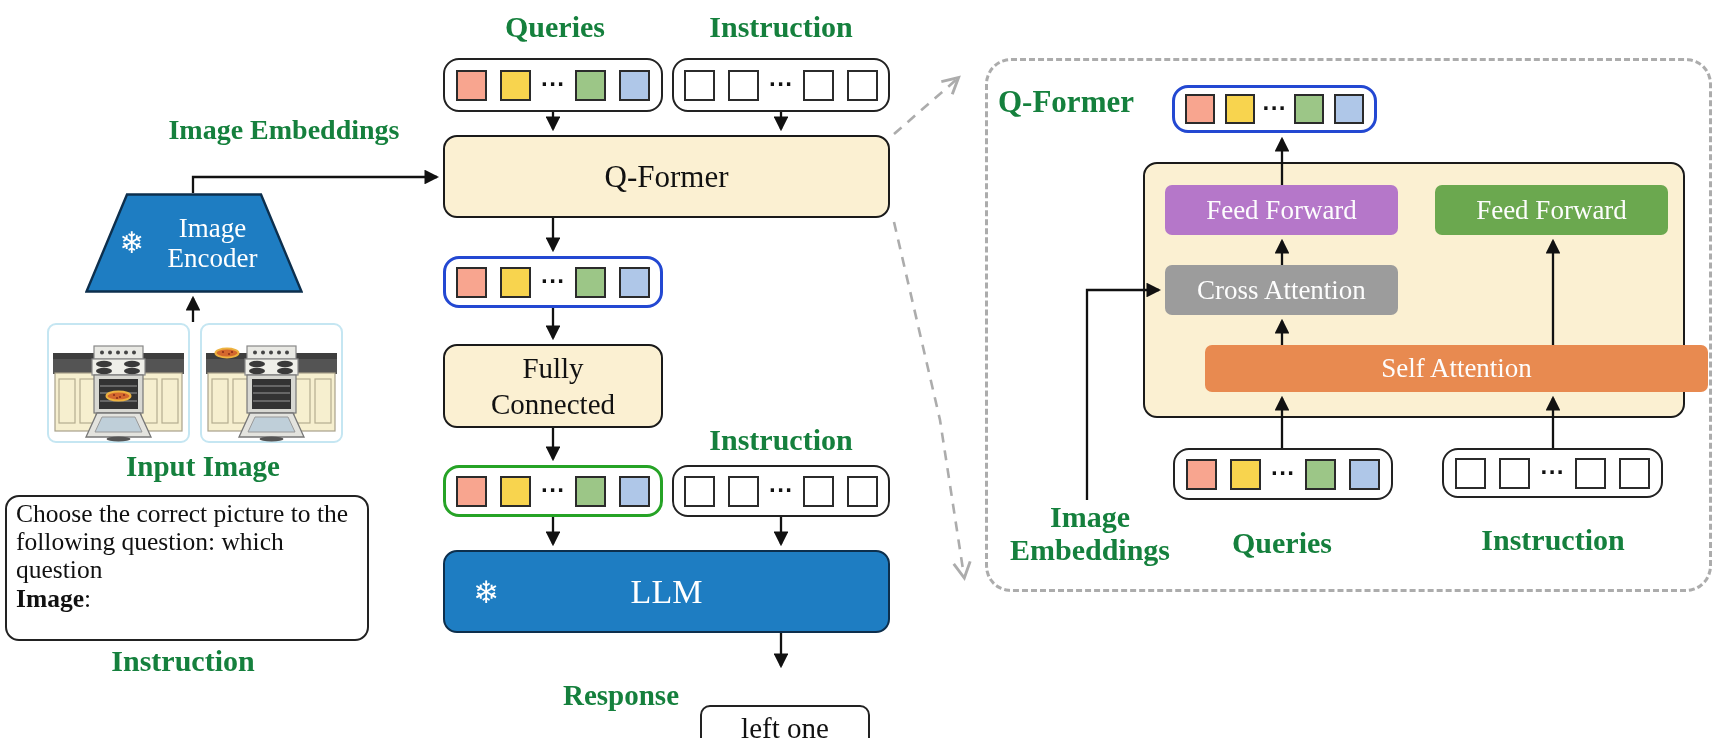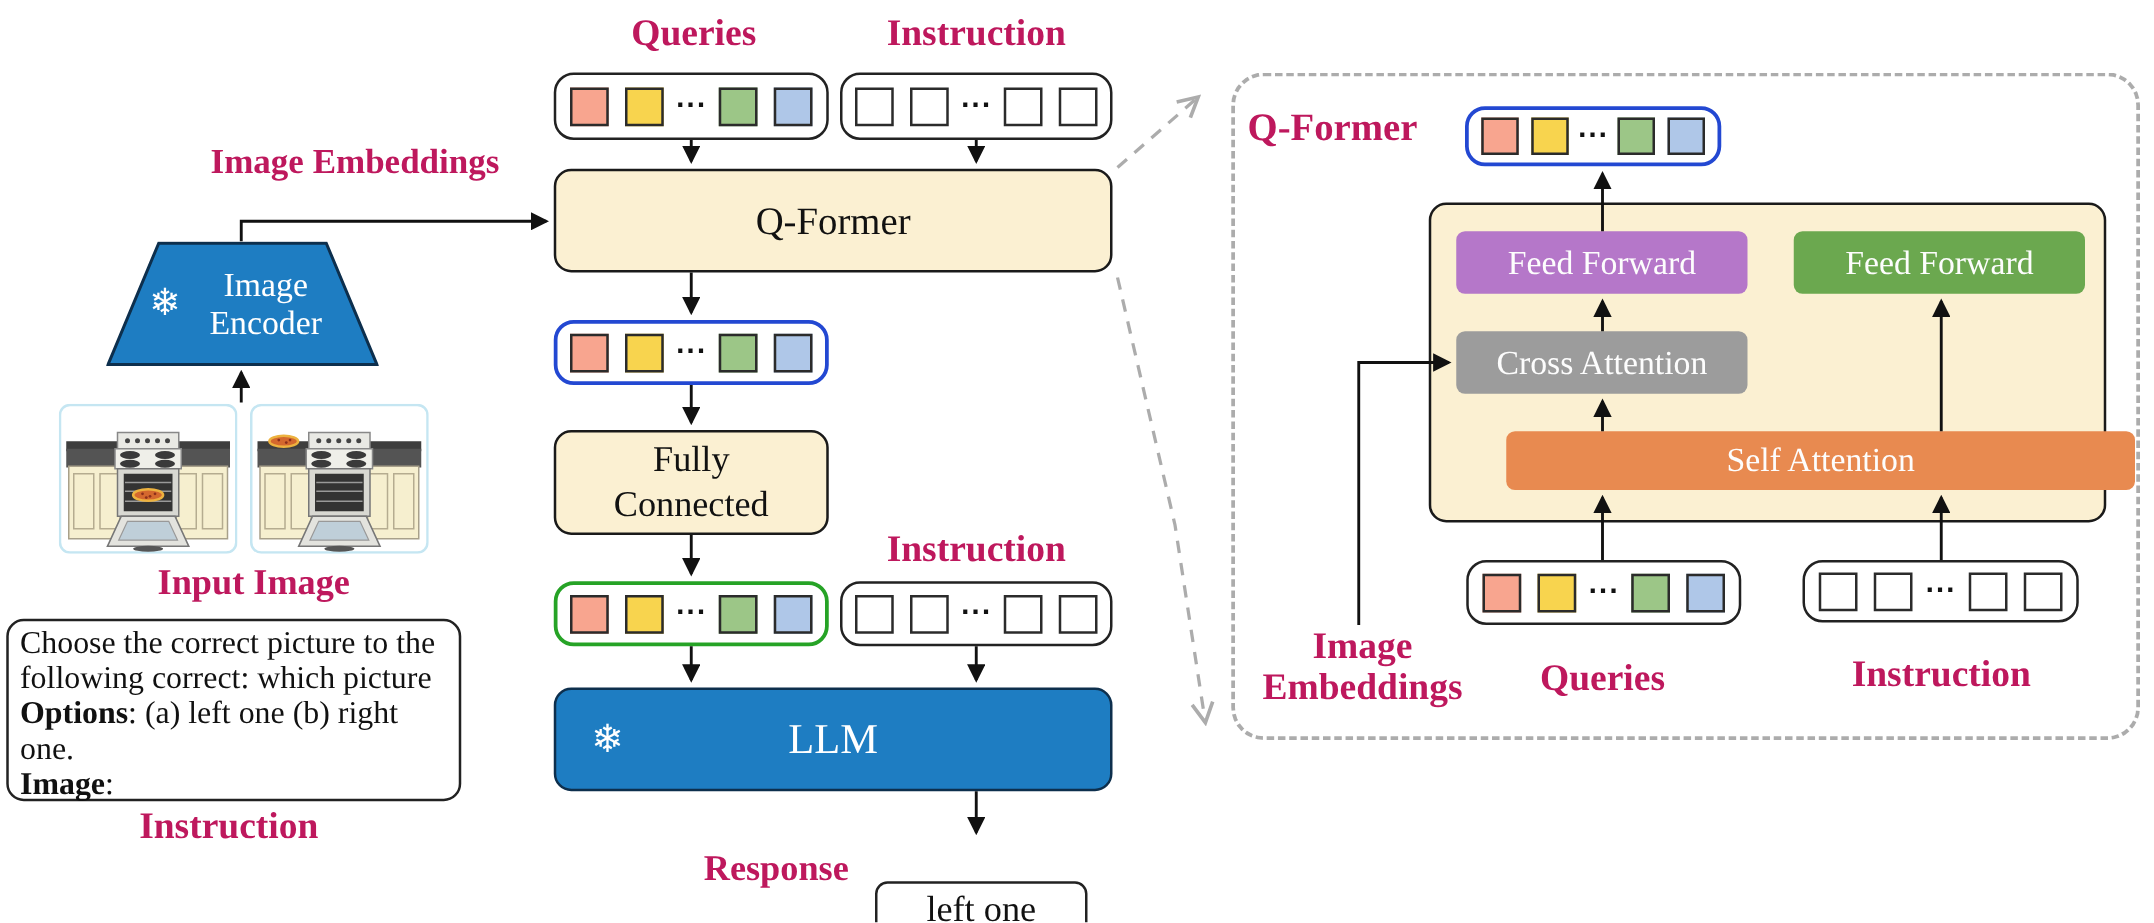--- a/index.html
+++ b/index.html
@@ -1,20 +1,20 @@
 <!DOCTYPE html>
 <html style="--cream: #FBF0D2; --blue: #1E7DC2; --purple: #B577C9; --graybox: #9C9C9C; --orange: #E88A50; --greenbox: #6BA84F; --blueBorder: #2348D2; --greenBorder: #26A326; --dashGray: #ACACAC; --tokSalmon: #F8A58F; --tokYellow: #F8D44E; --tokGreen: #9CC687; --tokBlue: #AFC7E8;"><head>
 <meta charset="utf-8">
 <style>
   html,body{margin:0;padding:0;background:#fff;}
   #canvas{position:relative;width:1723px;height:738px;background:#fff;overflow:hidden;
           font-family:"Liberation Serif",serif;}
   .abs{position:absolute;}
   .lbl{position:absolute;font-family:"Liberation Serif",serif;font-weight:bold;
-       color:#be185d;text-align:center;white-space:nowrap;}
+       color:#15803d;text-align:center;white-space:nowrap;}
   .wraplbl{white-space:normal;}
   .box{position:absolute;box-sizing:border-box;display:flex;align-items:center;
        justify-content:center;text-align:center;}
   .creambox{background:var(--cream);border:2.2px solid #1a1a1a;border-radius:14px;
             font-size:31px;color:#111;}
   .bluebox{background:var(--blue);border:2.2px solid #0d2f4d;border-radius:14px;
            color:#fff;}
   .strip{position:absolute;box-sizing:border-box;background:#fff;display:flex;
          align-items:center;justify-content:center;gap:13px;border-radius:16px;}
   .strip.bk{border:2.2px solid #222;}
@@ -126,22 +126,21 @@
     <circle cx="32" cy="29" r="1.1" fill="#8c2f1b"></circle>
     <polygon points="50,90 93,90 104,114 39,114" fill="#e3e3de" stroke="#777" stroke-width="1.3"></polygon>
     <polygon points="55,94 88,94 95,109 48,109" fill="#bfcfd9" stroke="#999" stroke-width="1"></polygon>
     <ellipse cx="71.5" cy="116" rx="12" ry="2.4" fill="#555"></ellipse>
   </svg>
 
   <div class="lbl" style="left:103px;top:450px;width:200px;font-size:29px;">Input Image</div>
 
   <div id="itextbox">
     <div><b></b><span>Choose the correct picture to the</span></div>
-    <div><b></b><span>following correct: which picture</span></div>
-    <div><b>Options</b><span>: (a) left one (b) right one.</span></div>
+    <div><b></b><span>following question: which question</span></div>
     <div><b>Image</b><span>:</span></div>
   </div>
 
   <div class="lbl" style="left:83px;top:644px;width:200px;font-size:30px;">Instruction</div>
 
   <div class="lbl" style="left:455px;top:10px;width:200px;font-size:30px;">Queries</div>
   <div class="lbl" style="left:681px;top:10px;width:200px;font-size:30px;">Instruction</div>
 
   <div class="strip bk" style="left:443px;top:58px;width:220px;height:54px;">
     <span class="sq c1"></span>

